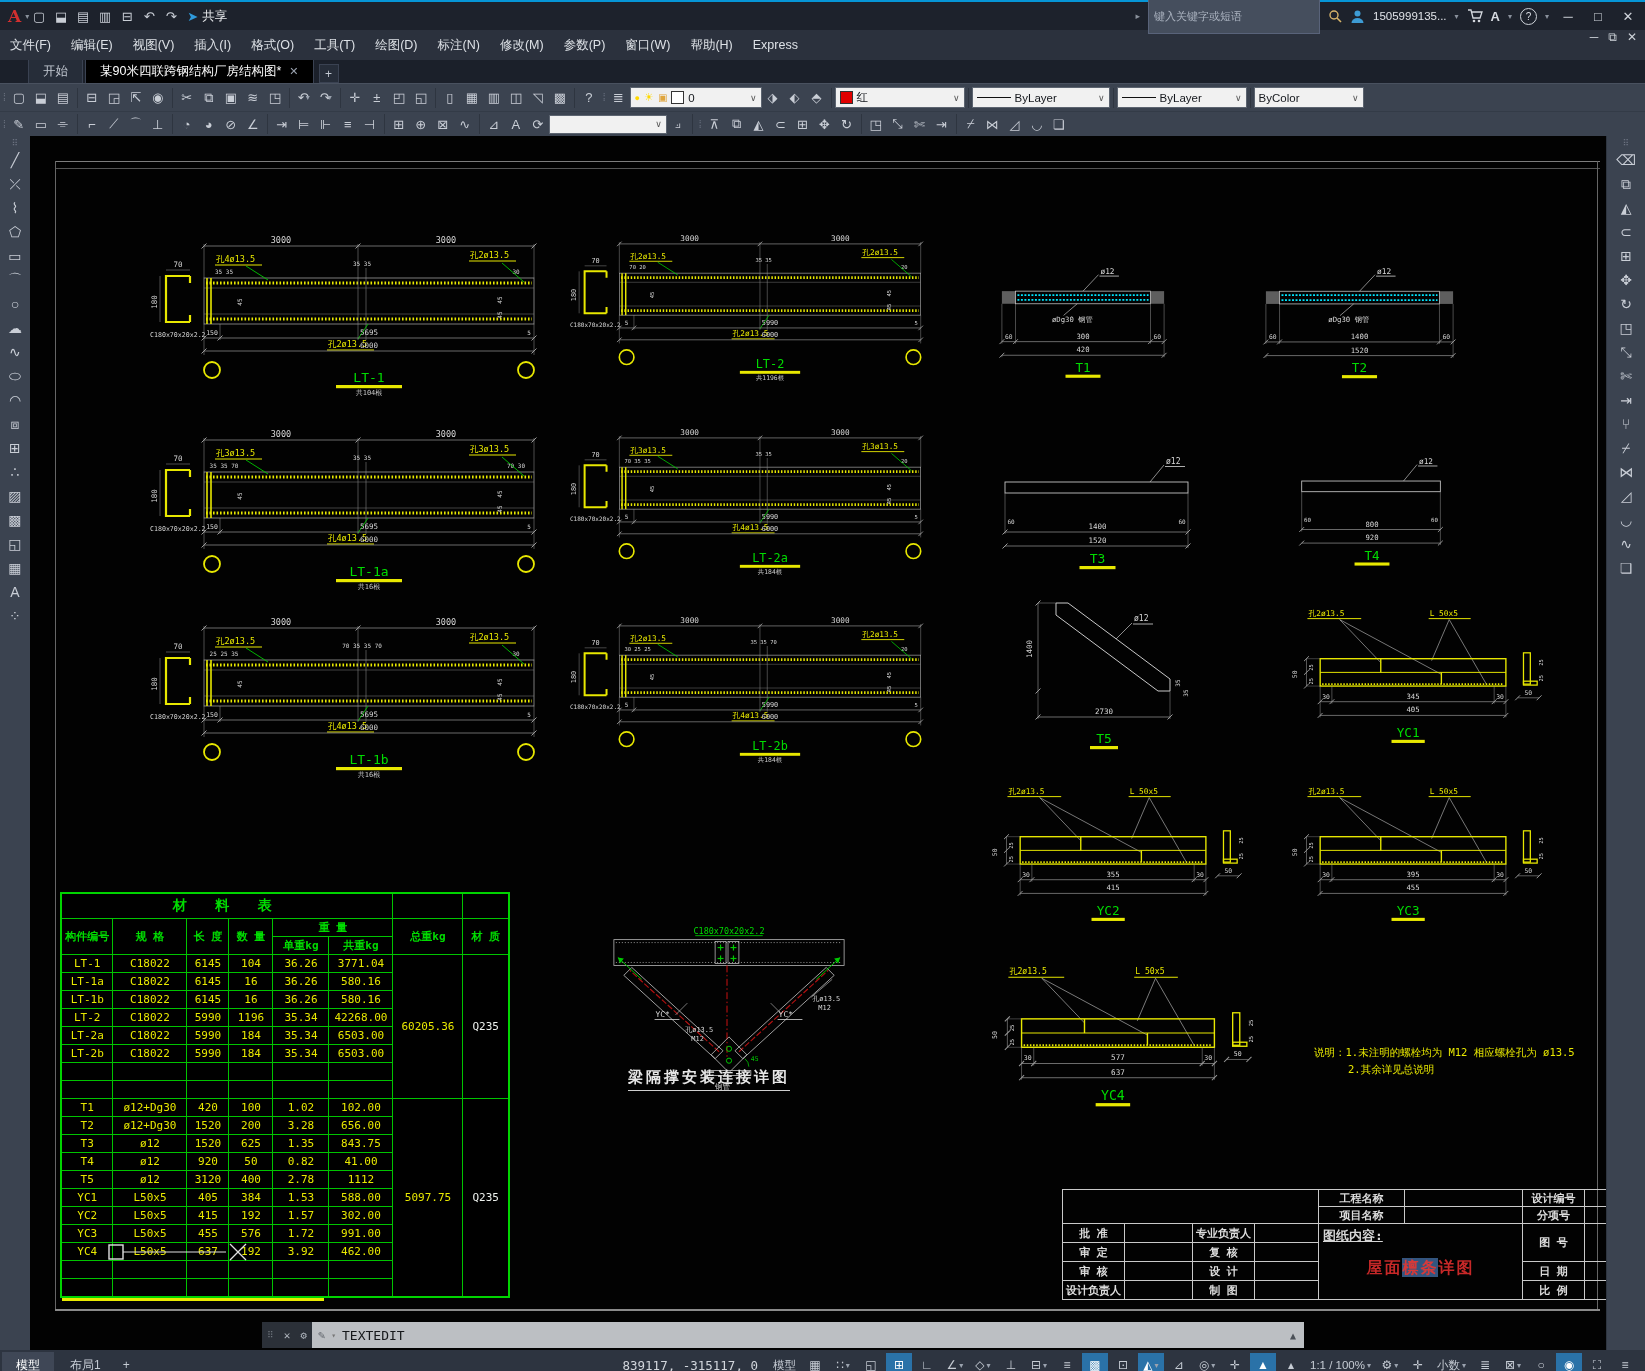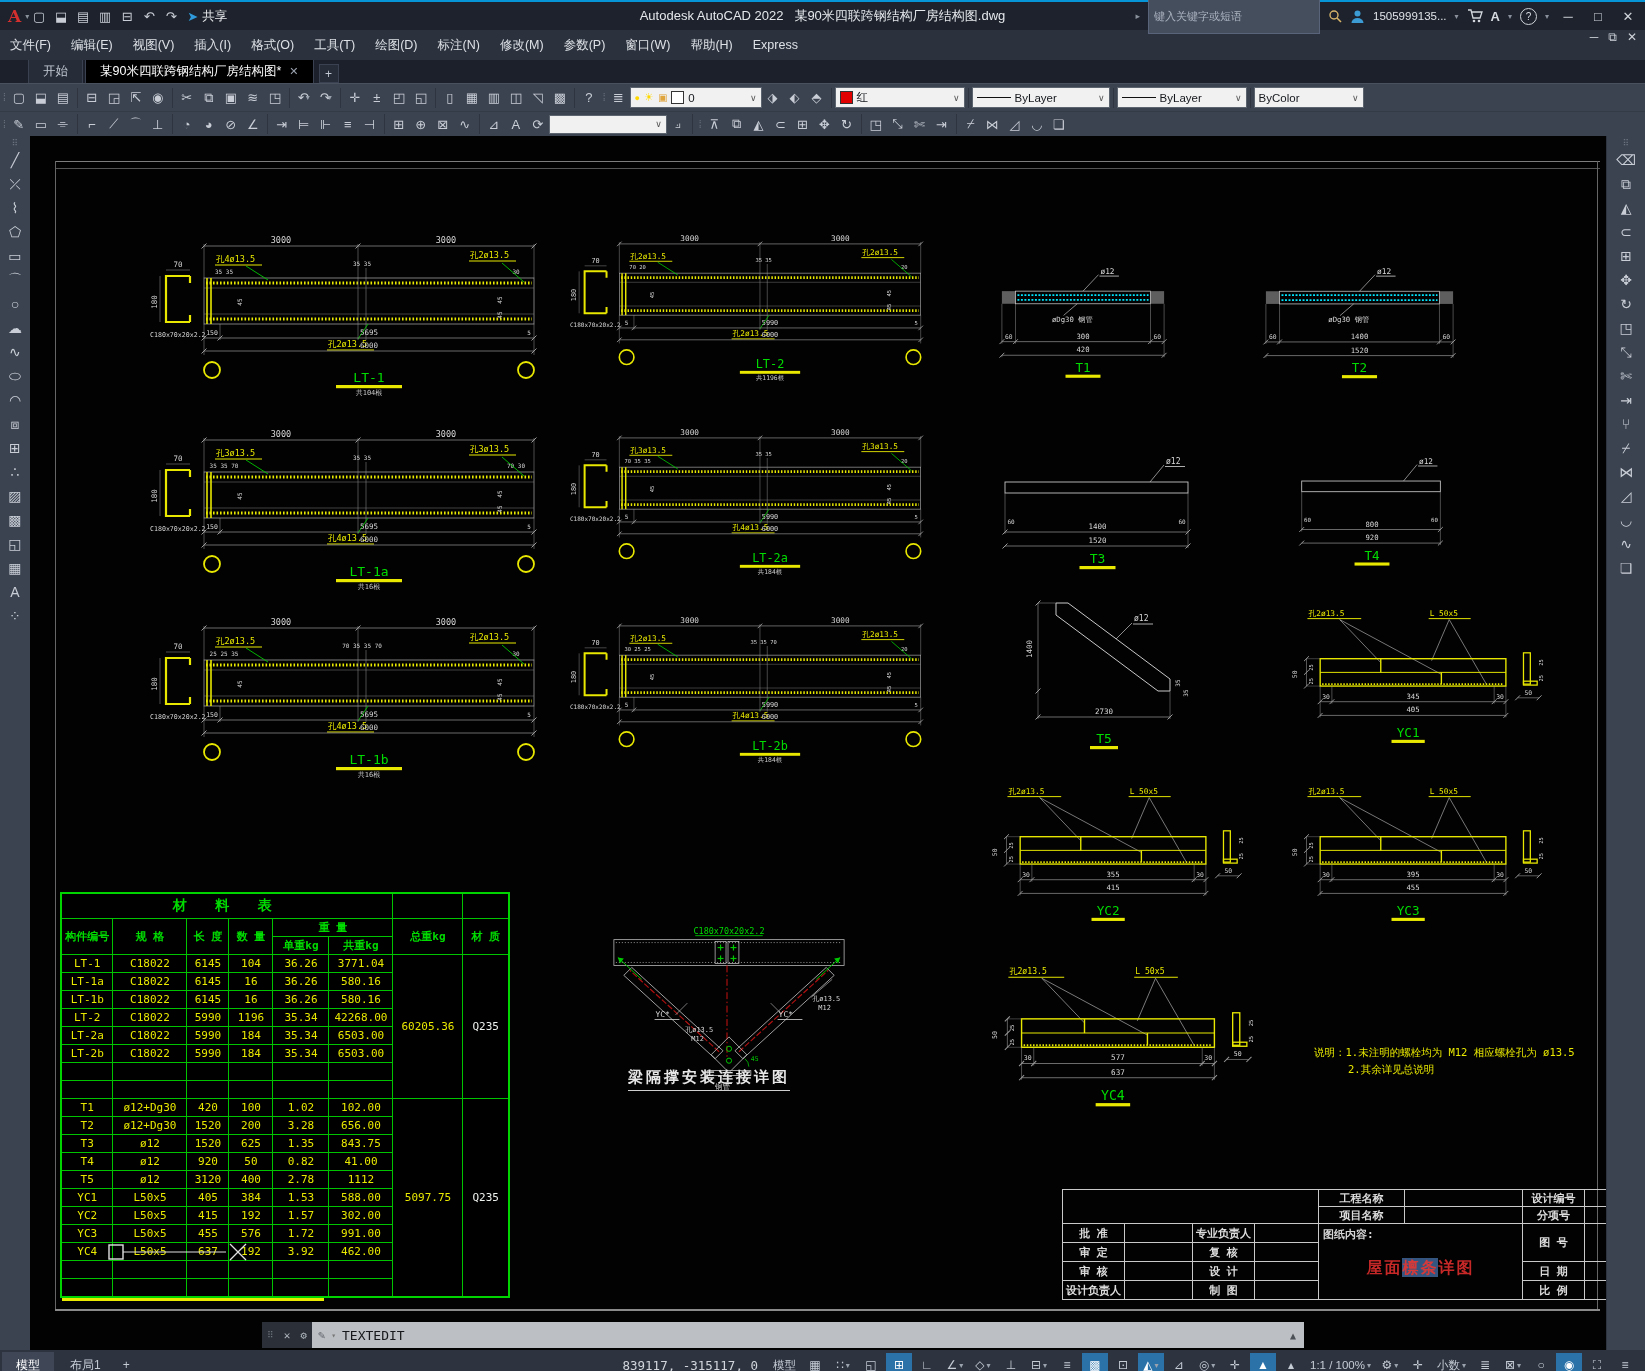--- a/index.html
+++ b/index.html
@@ -60,21 +60,21 @@
                height:17px;overflow:hidden;white-space:nowrap;font-family:"DejaVu Sans Mono",monospace;}
   table.mat{border:2px solid #00d400;}
   table.mat .hd{color:#00dc00;font-weight:bold;}
   table.mat .ttl{font-size:14px;letter-spacing:10px;color:#00dc00;font-weight:bold;height:24px;}
   table.mat .grade{color:#eef2ee;}
   
   table.tblk{border-collapse:collapse;table-layout:fixed;}
   table.tblk td{border:1px solid #c9c9c9;color:#dcdcdc;font-size:11px;text-align:center;
                 white-space:nowrap;overflow:hidden;padding:0;font-weight:bold;}
   .content-cell{position:relative;}
-  .content-label{position:absolute;top:3px;left:4px;font-size:11px;color:#d5d5d5;}
+  .content-label{position:absolute;top:3px;left:4px;font-size:13px;color:#d5d5d5;text-decoration:underline;}
   .content-red{margin-top:14px;font-size:16px;color:#c62828;letter-spacing:2px;}
   .content-red .hl{background:#33557f;color:#d53a3a;}
   
   .cmdbar{position:absolute;display:flex;align-items:center;height:26px;}
   .cmd-left{width:50px;height:100%;background:#2b3038;display:flex;align-items:center;justify-content:space-around;color:#aeb4bc;font-size:11px;}
   .cmd-main{flex:1;height:100%;background:#bcbfc3;display:flex;align-items:center;color:#16181b;
             font-size:13px;font-family:"DejaVu Sans Mono",monospace;gap:6px;padding-left:6px;}
   .cmd-main .pen{color:#5a5f66;font-size:12px;}
   .cmd-up{margin-left:auto;color:#4c5158;padding-right:8px;font-size:10px;}
   
@@ -104,23 +104,20 @@
         <span class="ic">▤</span>
         <span class="ic">▥</span>
         <span class="ic">⊟</span>
         <span class="ic">↶</span>
         <span class="ic">↷</span>
       </div>
     <span class="share">
       <span class="plane">➤</span>
       <span>共享</span>
       </span>
-    <div class="tb-title">
-      <span>Autodesk AutoCAD 2022</span>&nbsp;&nbsp;&nbsp;<span>某90米四联跨钢结构厂房结构图.dwg</span>
-    </div>
     <div class="tb-right">
       <span style="color:#8a919c;font-size:9px;">▸</span>
       <div class="searchbox">键入关键字或短语</div>
       <svg width="14" height="14" viewBox="0 0 14 14">
         <circle cx="6" cy="6" r="4" fill="none" stroke="#d7b46a" stroke-width="1.4"></circle>
           <line x1="9" y1="9" x2="13" y2="13" stroke="#d7b46a" stroke-width="1.6"></line>
         </svg>
       <svg width="15" height="15" viewBox="0 0 15 15">
         <circle cx="7.5" cy="4.5" r="3" fill="#3d9bd4"></circle>
           <path d="M1.5,14 a6,5 0 0 1 12,0 z" fill="#3d9bd4"></path>

